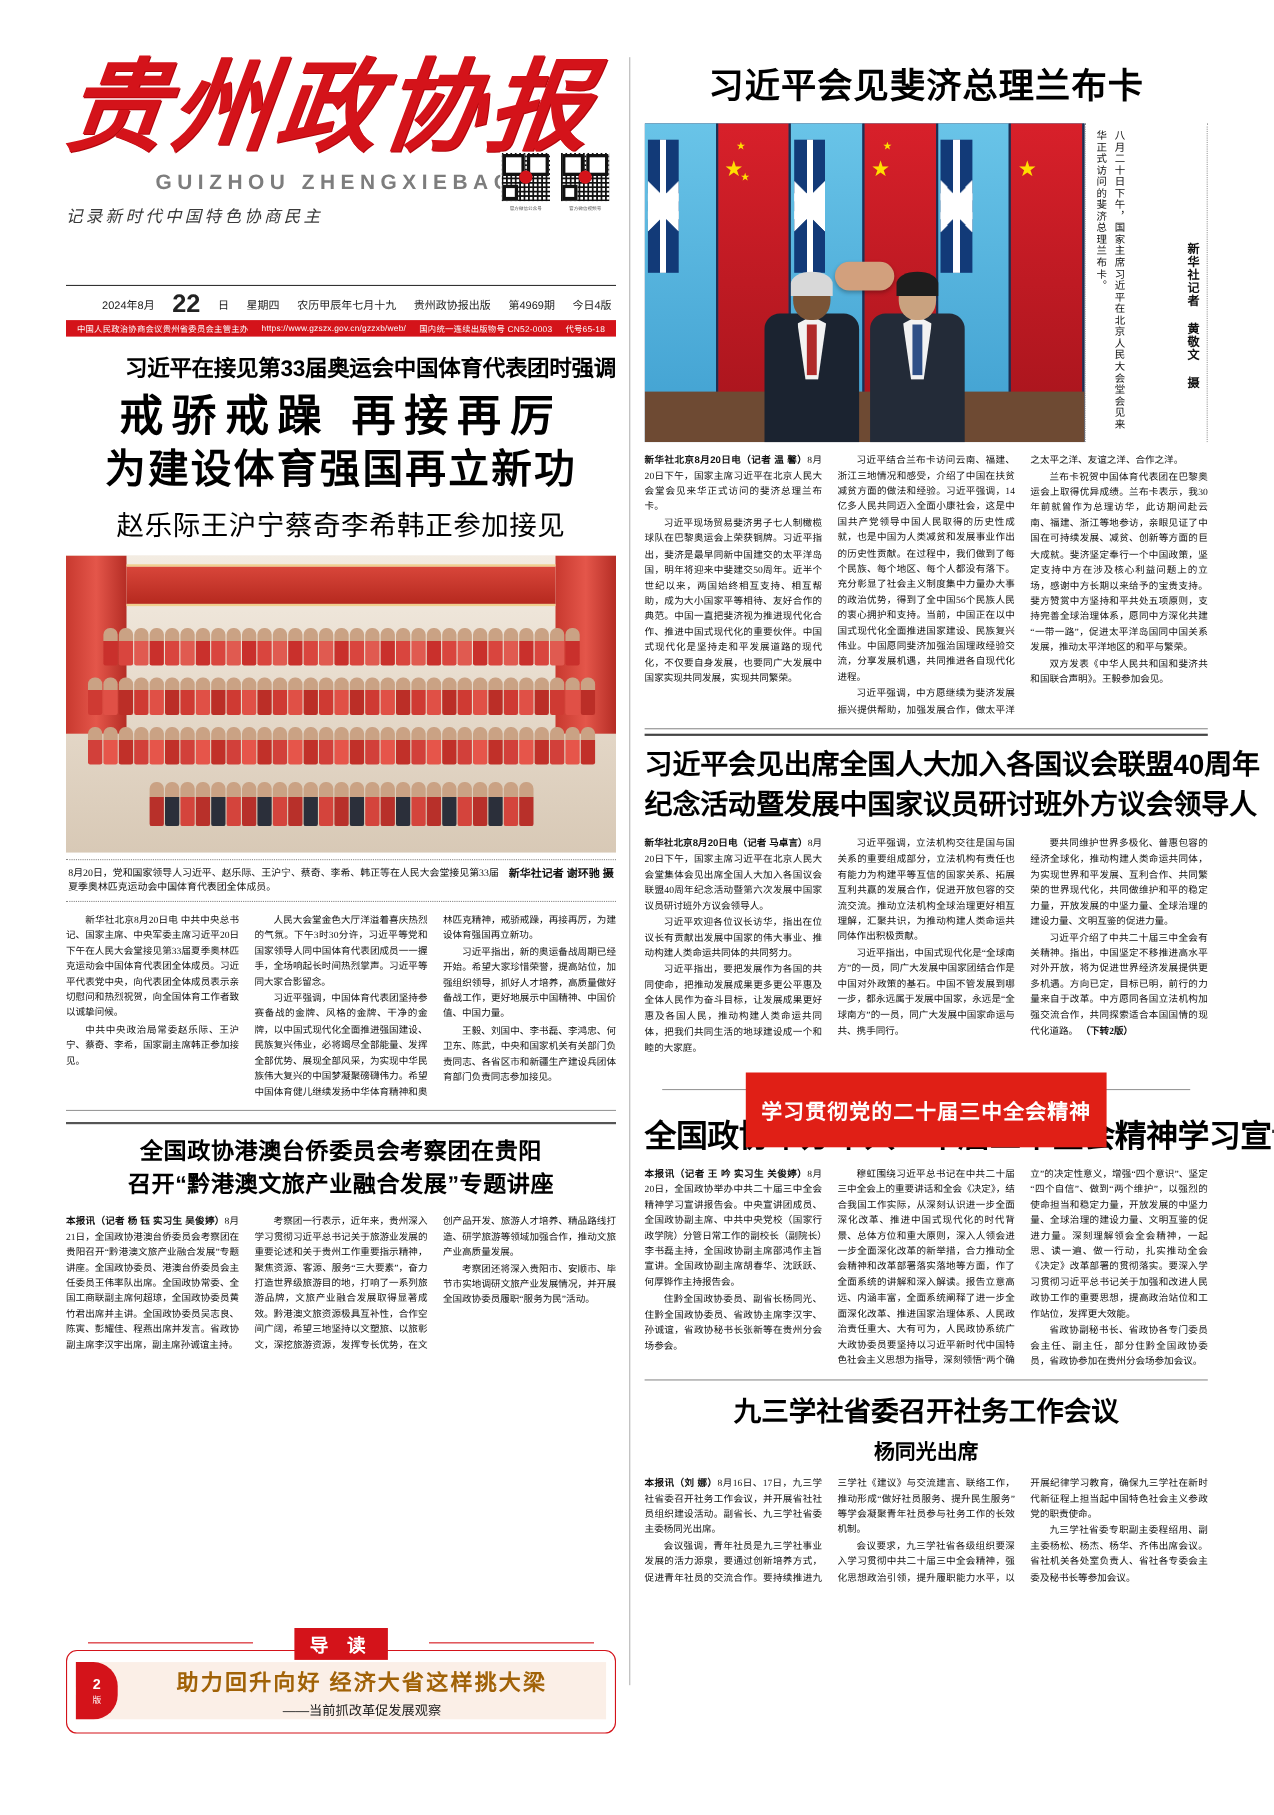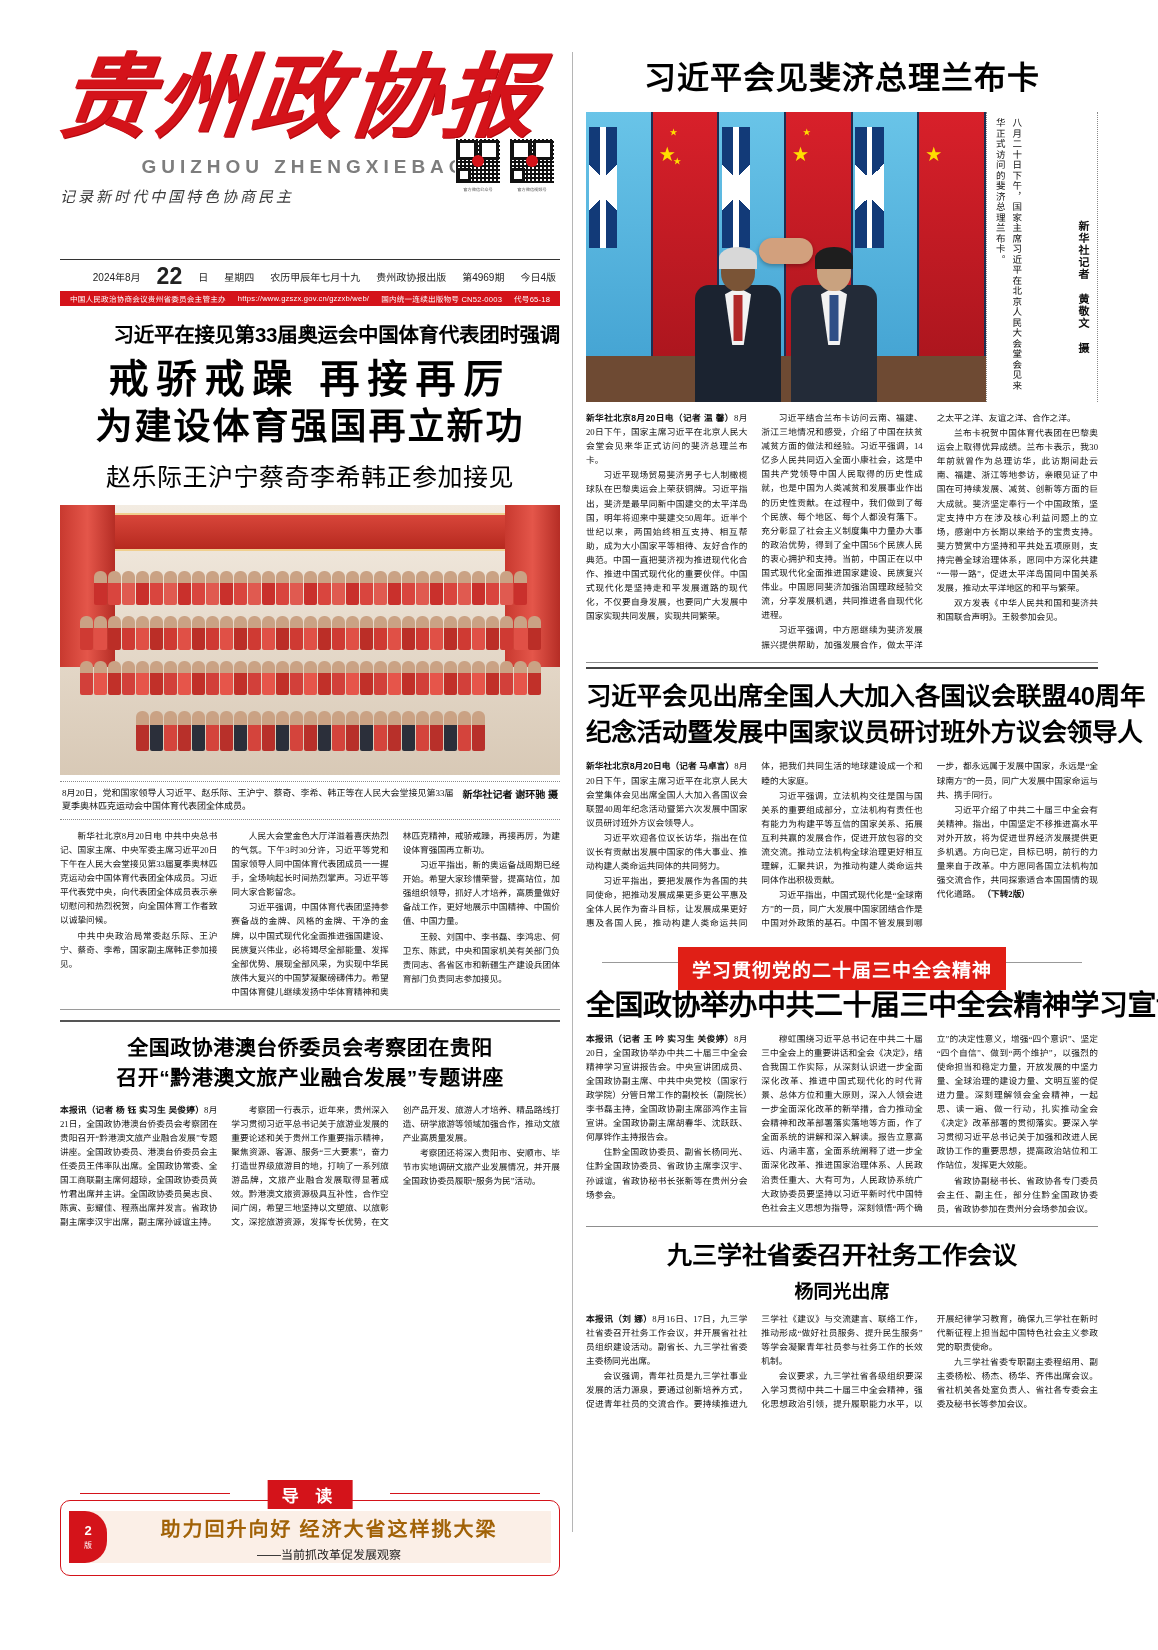--- a/index.html
+++ b/index.html
@@ -264,21 +264,21 @@
   .jump { font-weight:700; }
 
   
   .badge-row { position:relative; height:30px; margin-top:16px; }
   .badge-line-l, .badge-line-r { position:absolute; top:15px; height:1px; background:#999; }
   .badge-line-l { left:16px; width:120px; }
   .badge-line-r { right:16px; width:120px; }
   .red-badge {
     position:absolute; left:50%; top:0; transform:translateX(-50%);
     background:#e01f16; color:#fff; font-family:"Liberation Sans",sans-serif; font-weight:700;
-    font-size:19px; letter-spacing:1px; padding:8px 14px; white-space:nowrap;
+    font-size:19px; letter-spacing:1px; padding:20px 14px; white-space:nowrap;
   }
   .rhead3 {
     font-family:"Liberation Serif",serif; font-weight:700; font-size:29px;
     text-align:center; letter-spacing:-0.5px; margin-top:4px; color:#000; white-space:nowrap;
   }
   .rsub3 {
     font-family:"Liberation Sans",sans-serif; font-size:17px; text-align:center;
     margin-top:6px; color:#111; white-space:nowrap;
   }
 
@@ -601,20 +601,21 @@
 
     <div class="rhead2">习近平会见出席全国人大加入各国议会联盟40周年</div>
     <div class="rhead2" style="margin-top:2px">纪念活动暨发展中国家议员研讨班外方议会领导人</div>
 
     <div class="rbody3b" id="rsec-body">
         <p class="lead"><b>新华社北京8月20日电（记者 马卓言）</b>8月20日下午，国家主席习近平在北京人民大会堂集体会见出席全国人大加入各国议会联盟40周年纪念活动暨第六次发展中国家议员研讨班外方议会领导人。</p>
         <p>习近平欢迎各位议长访华，指出在位议长有贡献出发展中国家的伟大事业、推动构建人类命运共同体的共同努力。</p>
         <p>习近平指出，要把发展作为各国的共同使命，把推动发展成果更多更公平惠及全体人民作为奋斗目标，让发展成果更好惠及各国人民，推动构建人类命运共同体，把我们共同生活的地球建设成一个和睦的大家庭。</p>
         <p>习近平强调，立法机构交往是国与国关系的重要组成部分，立法机构有责任也有能力为构建平等互信的国家关系、拓展互利共赢的发展合作，促进开放包容的交流交流。推动立法机构全球治理更好相互理解，汇聚共识，为推动构建人类命运共同体作出积极贡献。</p>
         <p>习近平指出，中国式现代化是“全球南方”的一员，同广大发展中国家团结合作是中国对外政策的基石。中国不管发展到哪一步，都永远属于发展中国家，永远是“全球南方”的一员，同广大发展中国家命运与共、携手同行。</p>
+        <p>要共同维护世界多极化、普惠包容的经济全球化，推动构建人类命运共同体，为实现世界和平发展、互利合作、共同繁荣的世界现代化，共同做维护和平的稳定力量，开放发展的中坚力量、全球治理的建设力量、文明互鉴的促进力量。</p>
         <p>习近平介绍了中共二十届三中全会有关精神。指出，中国坚定不移推进高水平对外开放，将为促进世界经济发展提供更多机遇。方向已定，目标已明，前行的力量来自于改革。中方愿同各国立法机构加强交流合作，共同探索适合本国国情的现代化道路。<span class="jump"> （下转2版）</span></p>
       </div>
 
     <div class="badge-row">
       <div class="badge-line-l"></div>
       <div class="badge-line-r"></div>
       <div class="red-badge">学习贯彻党的二十届三中全会精神</div>
     </div>
     <div class="rhead3">全国政协举办中共二十届三中全会精神学习宣讲报告会</div>
 

